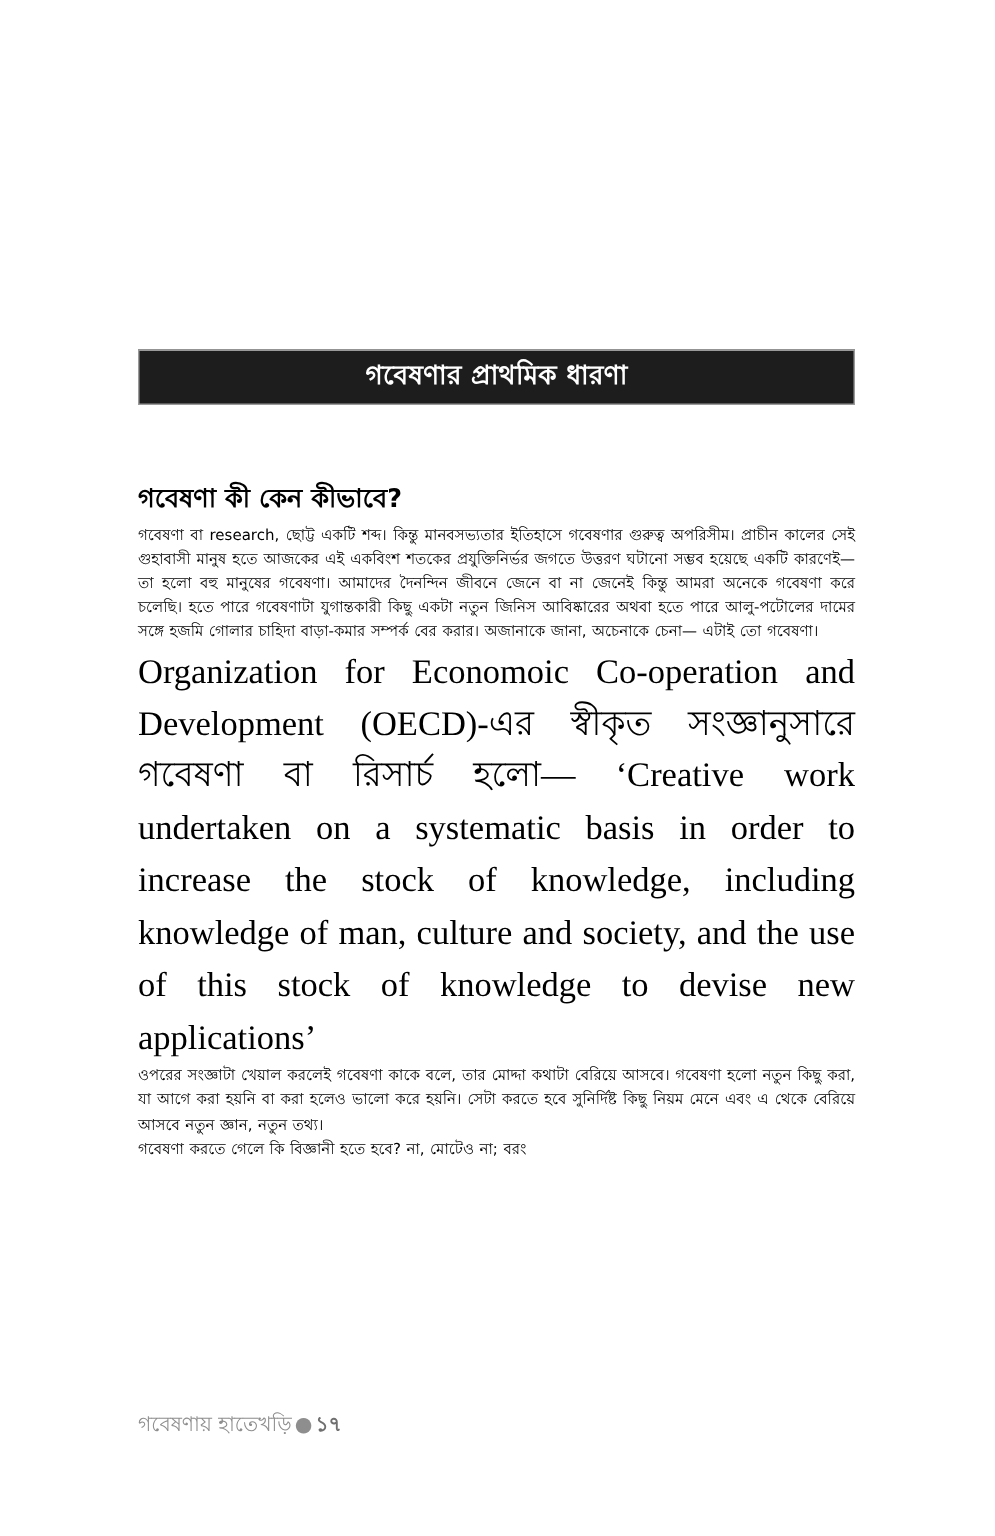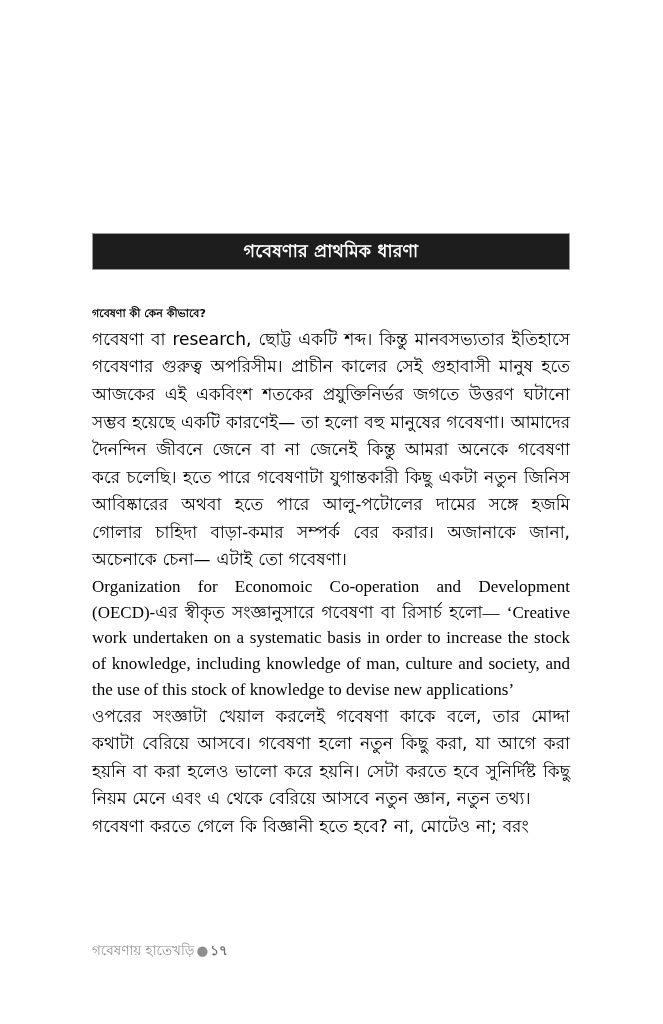--- a/index.html
+++ b/index.html
@@ -50,41 +50,41 @@
   
   .body-block {
     position: absolute;
     left: 92px;
     top: 306px;
     width: 478px;
   }
 
   .section-heading {
     font-family: "DejaVu Sans", "Liberation Sans", sans-serif;
-    font-size: 11px;
+    font-size: 17px;
     font-weight: bold;
     color: #000000;
-    margin: 0 0 4px 0;
+    margin: 15px 0 4px 0;
     line-height: 1.45;
   }
 
   p.bn {
     font-family: "DejaVu Sans", "Liberation Sans", sans-serif;
-    font-size: 17px;
+    font-size: 10px;
     color: #000000;
     margin: 0;
     text-align: justify;
     text-justify: inter-word;
     line-height: 1.62;
     word-spacing: 0.5px;
   }
 
   p.en {
     font-family: "Liberation Serif", "DejaVu Serif", serif;
-    font-size: 17px;
+    font-size: 23px;
     color: #000000;
     margin: 0;
     text-align: justify;
     text-justify: inter-word;
     line-height: 1.52;
   }
 
   
   .footer {
     position: absolute;

